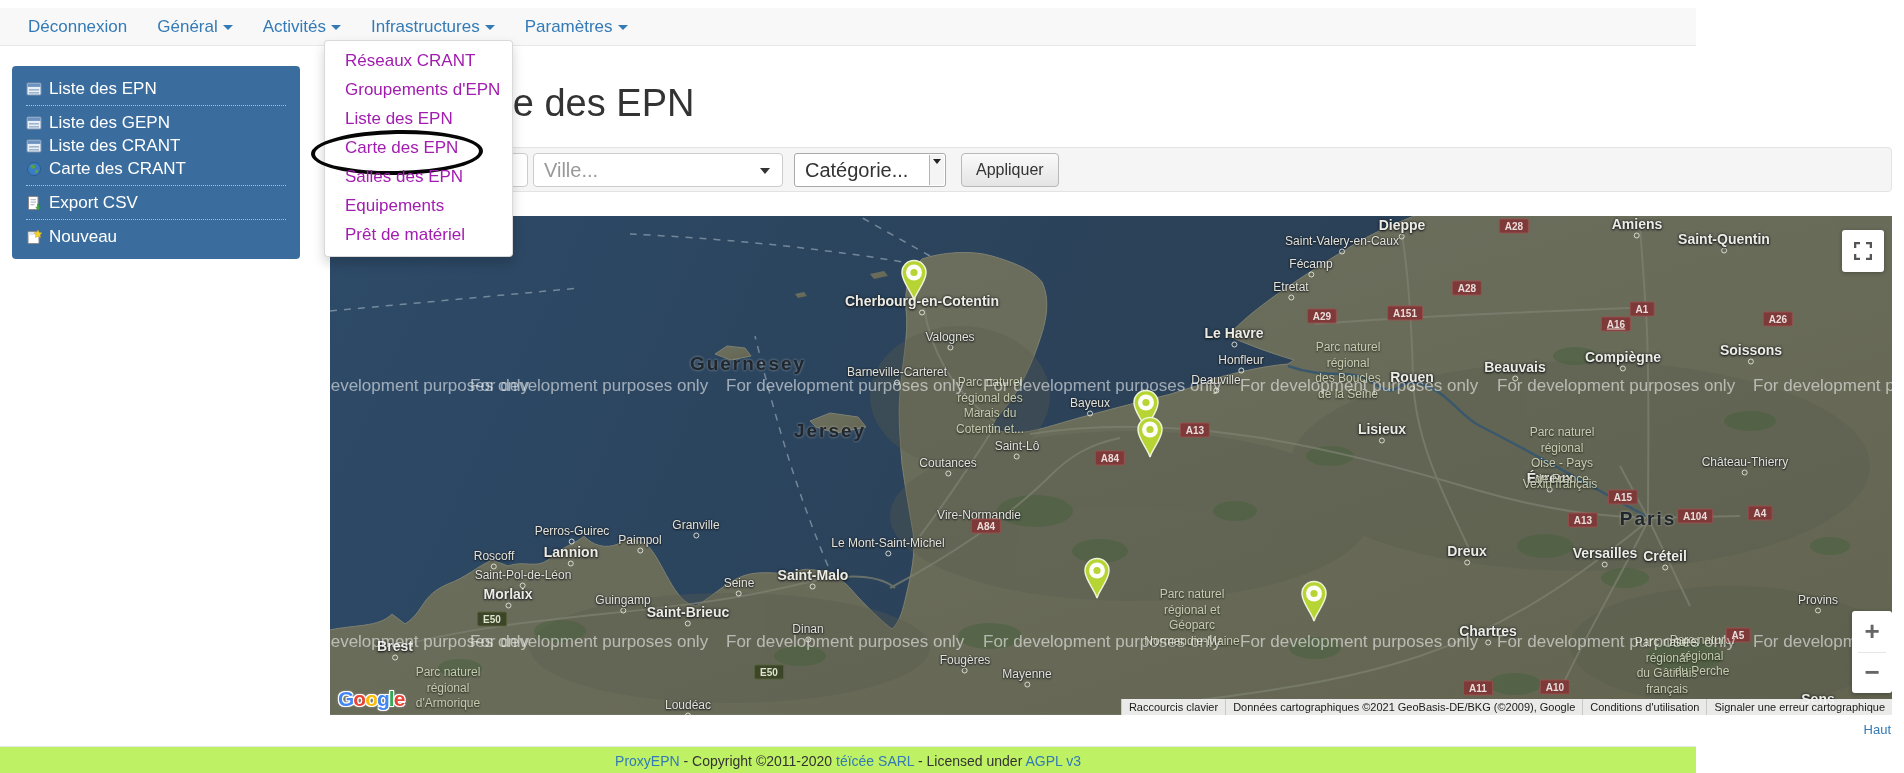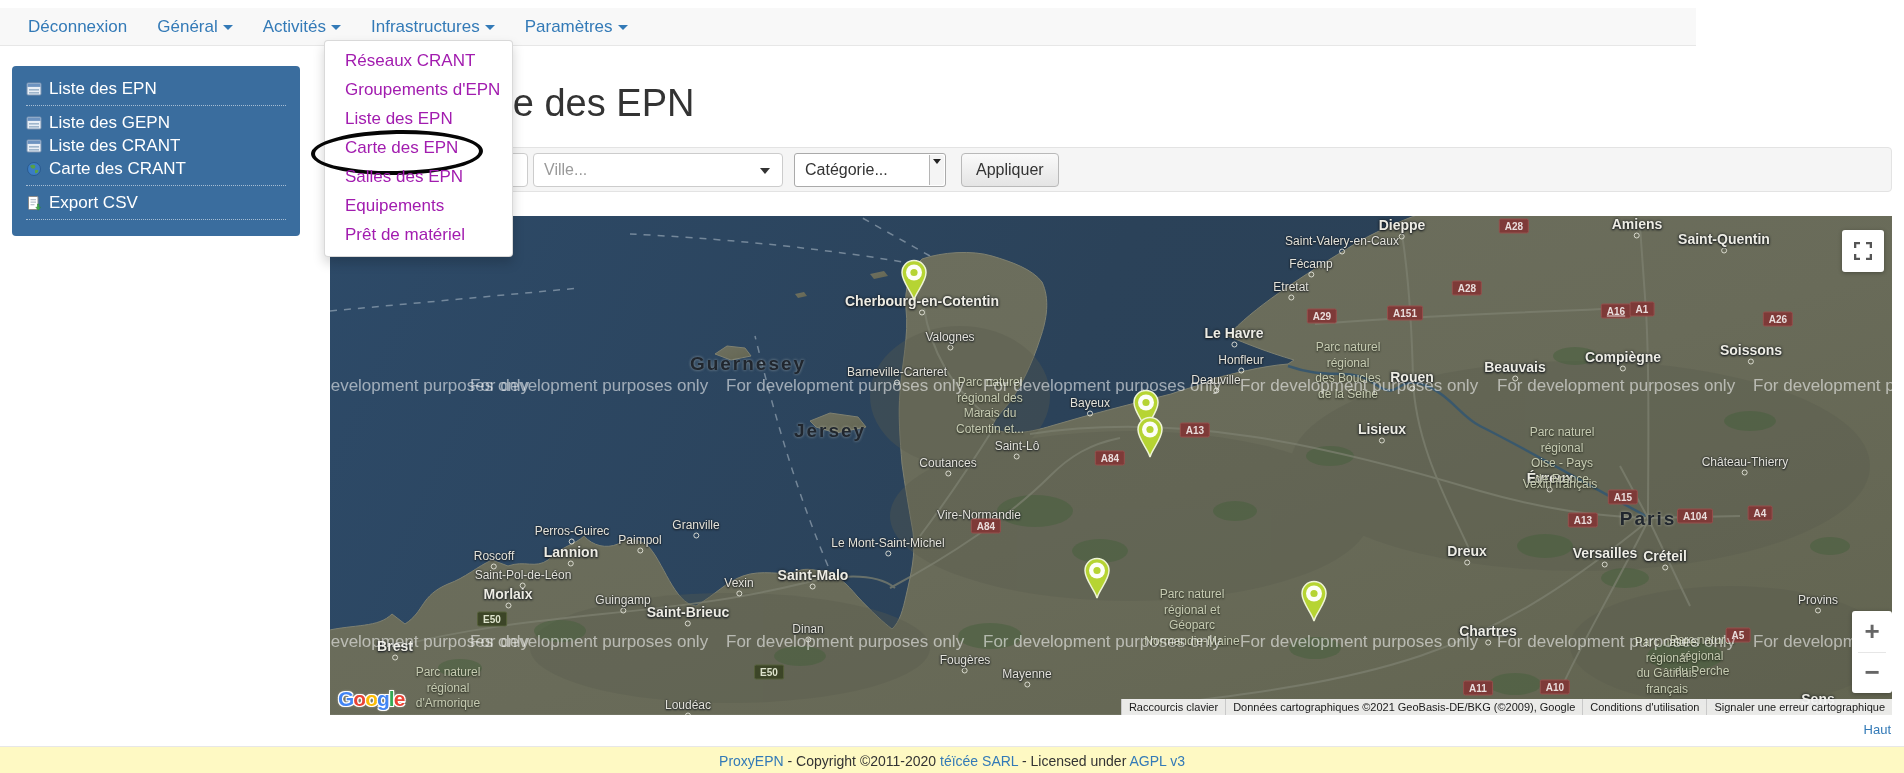--- a/index.html
+++ b/index.html
@@ -33,21 +33,21 @@
   
   .page-title { position:absolute; left:441px; top:82px; font-size:38px; color:#333;
     font-weight:400; z-index:5; }
 
   
   .well { position:absolute; left:330px; top:147px; width:1562px; height:45px;
     background:#f5f5f5; border:1px solid #e3e3e3; border-radius:4px; z-index:4; }
   .well .ctl { position:absolute; top:5px; height:34px; }
   .txt-input { border:1px solid #ccc; border-radius:4px; background:#fff; font-size:16px;
     padding:0 10px; color:#555; outline:none; font-family:"Liberation Sans",sans-serif; }
-  .sel-box { border:1px solid #ccc; border-radius:4px; background:#fff; font-size:16px;
+  .sel-box { border:1px solid #ccc; border-radius:4px; background:#fff; font-size:20px;
     display:flex; align-items:center; padding:0 10px; cursor:pointer; }
   .sel-caret { position:absolute; right:12px; top:14px; width:0; height:0;
     border-top:6px solid #333; border-left:5px solid transparent; border-right:5px solid transparent; }
   .native-strip { position:absolute; right:1px; top:1px; bottom:1px; width:15px;
     background:#f4f4f4; border-left:1px solid #b5b5b5; border-radius:0 3px 3px 0; }
   .native-strip .tri { position:absolute; left:3px; top:4px; width:0; height:0;
     border-top:5px solid #222; border-left:4px solid transparent; border-right:4px solid transparent; }
   .btn-default { border:1px solid #b9b9b9; border-radius:4px; color:#333; font-size:16px;
     background:linear-gradient(#fafafa,#e4e4e4); padding:0 14px; cursor:pointer;
     font-family:"Liberation Sans",sans-serif; }
@@ -84,21 +84,21 @@
 
   .attribution { position:absolute; right:0; bottom:0; display:flex; z-index:14; }
   .attr-item { background:rgba(245,245,245,.92); color:#1a1a1a; font-size:11px; padding:2px 7px;
     border-left:1px solid #c9c9c9; white-space:nowrap; cursor:pointer; }
   .google-logo { position:absolute; left:8px; bottom:4px; z-index:14; font-size:21px; font-weight:700;
     letter-spacing:-1px; cursor:pointer;
     text-shadow:-1px -1px 0 #fff,1px -1px 0 #fff,-1px 1px 0 #fff,1px 1px 0 #fff,0 0 3px #fff; }
 
   
   .haut { position:absolute; right:13px; top:722px; font-size:13px; color:#337ab7; z-index:4; cursor:pointer; }
-  .footer { position:absolute; left:0; top:746px; width:1904px; height:27px; background:#fef9c3;
+  .footer { position:absolute; left:0; top:746px; width:1696px; height:27px; background:#bef264;
     border-top:1px solid #e7e7e7; text-align:center; padding-top:6px; font-size:14px; color:#333; }
   .footer a { color:#337ab7; text-decoration:none; cursor:pointer; }
 </style>
 </head>
 <body>
 
 <div class="navbar">
   <span class="nav-item"><span>Déconnexion</span></span>
   <span class="nav-item"><span>Général</span><span class="caret"></span></span>
   <span class="nav-item"><span>Activités</span><span class="caret"></span></span>
@@ -165,20 +165,28 @@
     <svg width="16" height="16">
         <rect x="2.5" y="1.5" width="9.5" height="13" rx="1" fill="#fff" stroke="#8a8a8a"></rect>
         <rect x="4.5" y="4" width="5.5" height="1.3" fill="#b9c2cc"></rect>
         <rect x="4.5" y="6.5" width="5.5" height="1.3" fill="#b9c2cc"></rect>
         <rect x="4.5" y="9" width="4" height="1.3" fill="#b9c2cc"></rect>
         <path d="M11.5 9 L11.5 12.2 L9.8 12.2 L12.2 15.3 L14.6 12.2 L12.9 12.2 L12.9 9 Z" fill="#3fae49" stroke="#2d8236" stroke-width="0.5"></path>
       </svg>
     <span>Export CSV</span>
   </div>
   <div class="sb-sep"></div>
+  <div class="sb-row">
+    <svg width="16" height="16">
+        <rect x="2" y="2.5" width="11" height="12" rx="1" fill="#fff" stroke="#8a8a8a"></rect>
+        <rect x="2.5" y="3" width="10" height="3" fill="#dfe8f2"></rect>
+        <polygon points="12,1 13.2,3.6 16,3.9 14,5.8 14.5,8.5 12,7.2 9.5,8.5 10,5.8 8,3.9 10.8,3.6" fill="#f5d327" stroke="#c9a718" stroke-width="0.5"></polygon>
+      </svg>
+    <span>Nouveau</span>
+  </div>
 </div>
 
 <h1 class="page-title">Carte des EPN</h1>
 
 <div class="well">
   <input class="ctl txt-input" style="left: 15px; width: 182px;">
   <div class="ctl sel-box" style="left:202px; width:250px; position:absolute; color:#999;">
     <span>Ville...</span>
     <span class="sel-caret"></span>
   </div>
@@ -325,21 +333,21 @@
       <span class="map-label town" style="left: 1275px; top: 340px;">Versailles</span>
       <span class="map-label town" style="left: 1335px; top: 343px;">Créteil</span>
       <span class="map-label city" style="left: 1488px; top: 387px;">Provins</span>
       <span class="map-label town" style="left: 1158px; top: 418px;">Chartres</span>
       <span class="map-label town" style="left: 1488px; top: 486px;">Sens</span>
       <span class="map-label city" style="left: 355px; top: 312px; margin-left: 11px;">Granville</span>
       <span class="map-label city" style="left: 649px; top: 302px;">Vire-Normandie</span>
       <span class="map-label city" style="left: 558px; top: 330px;">Le Mont-Saint-Michel</span>
       <span class="map-label town" style="left: 483px; top: 362px;">Saint-Malo</span>
       <span class="map-label city" style="left: 478px; top: 416px;">Dinan</span>
-      <span class="map-label city" style="left: 409px; top: 370px;">Vexin</span>
+      <span class="map-label city" style="left: 409px; top: 370px;">Seine</span>
       <span class="map-label town" style="left: 358px; top: 399px;">Saint-Brieuc</span>
       <span class="map-label city" style="left: 293px; top: 387px;">Guingamp</span>
       <span class="map-label city" style="left: 310px; top: 327px;">Paimpol</span>
       <span class="map-label city" style="left: 242px; top: 318px;">Perros-Guirec</span>
       <span class="map-label town" style="left: 241px; top: 339px;">Lannion</span>
       <span class="map-label city" style="left: 164px; top: 343px;">Roscoff</span>
       <span class="map-label city" style="left: 193px; top: 362px;">Saint-Pol-de-Léon</span>
       <span class="map-label town" style="left: 178px; top: 381px;">Morlaix</span>
       <span class="map-label town" style="left: 65px; top: 433px;">Brest</span>
       <span class="map-label city" style="left: 358px; top: 492px;">Loudéac</span>
@@ -373,21 +381,21 @@
 régional
 d'Armorique</span>
     </div>
 
   <div>
 
   <span class="shield red" style="left: 1184px; top: 10px;">A28</span>
       <span class="shield red" style="left: 1137px; top: 72px;">A28</span>
       <span class="shield red" style="left: 992px; top: 100px;">A29</span>
       <span class="shield red" style="left: 1075px; top: 97px;">A151</span>
-      <span class="shield red" style="left: 1286px; top: 95px; text-decoration: underline;">A16</span>
+      <span class="shield red" style="left: 1286px; top: 108px; text-decoration: underline;">A16</span>
       <span class="shield red" style="left: 1312px; top: 93px;">A1</span>
       <span class="shield red" style="left: 1448px; top: 103px;">A26</span>
       <span class="shield red" style="left: 865px; top: 214px;">A13</span>
       <span class="shield red" style="left: 780px; top: 242px;">A84</span>
       <span class="shield red" style="left: 656px; top: 310px;">A84</span>
       <span class="shield red" style="left: 1253px; top: 304px;">A13</span>
       <span class="shield red" style="left: 1293px; top: 281px;">A15</span>
       <span class="shield red" style="left: 1365px; top: 300px;">A104</span>
       <span class="shield red" style="left: 1430px; top: 297px;">A4</span>
       <span class="shield red" style="left: 1408px; top: 419px;">A5</span>

